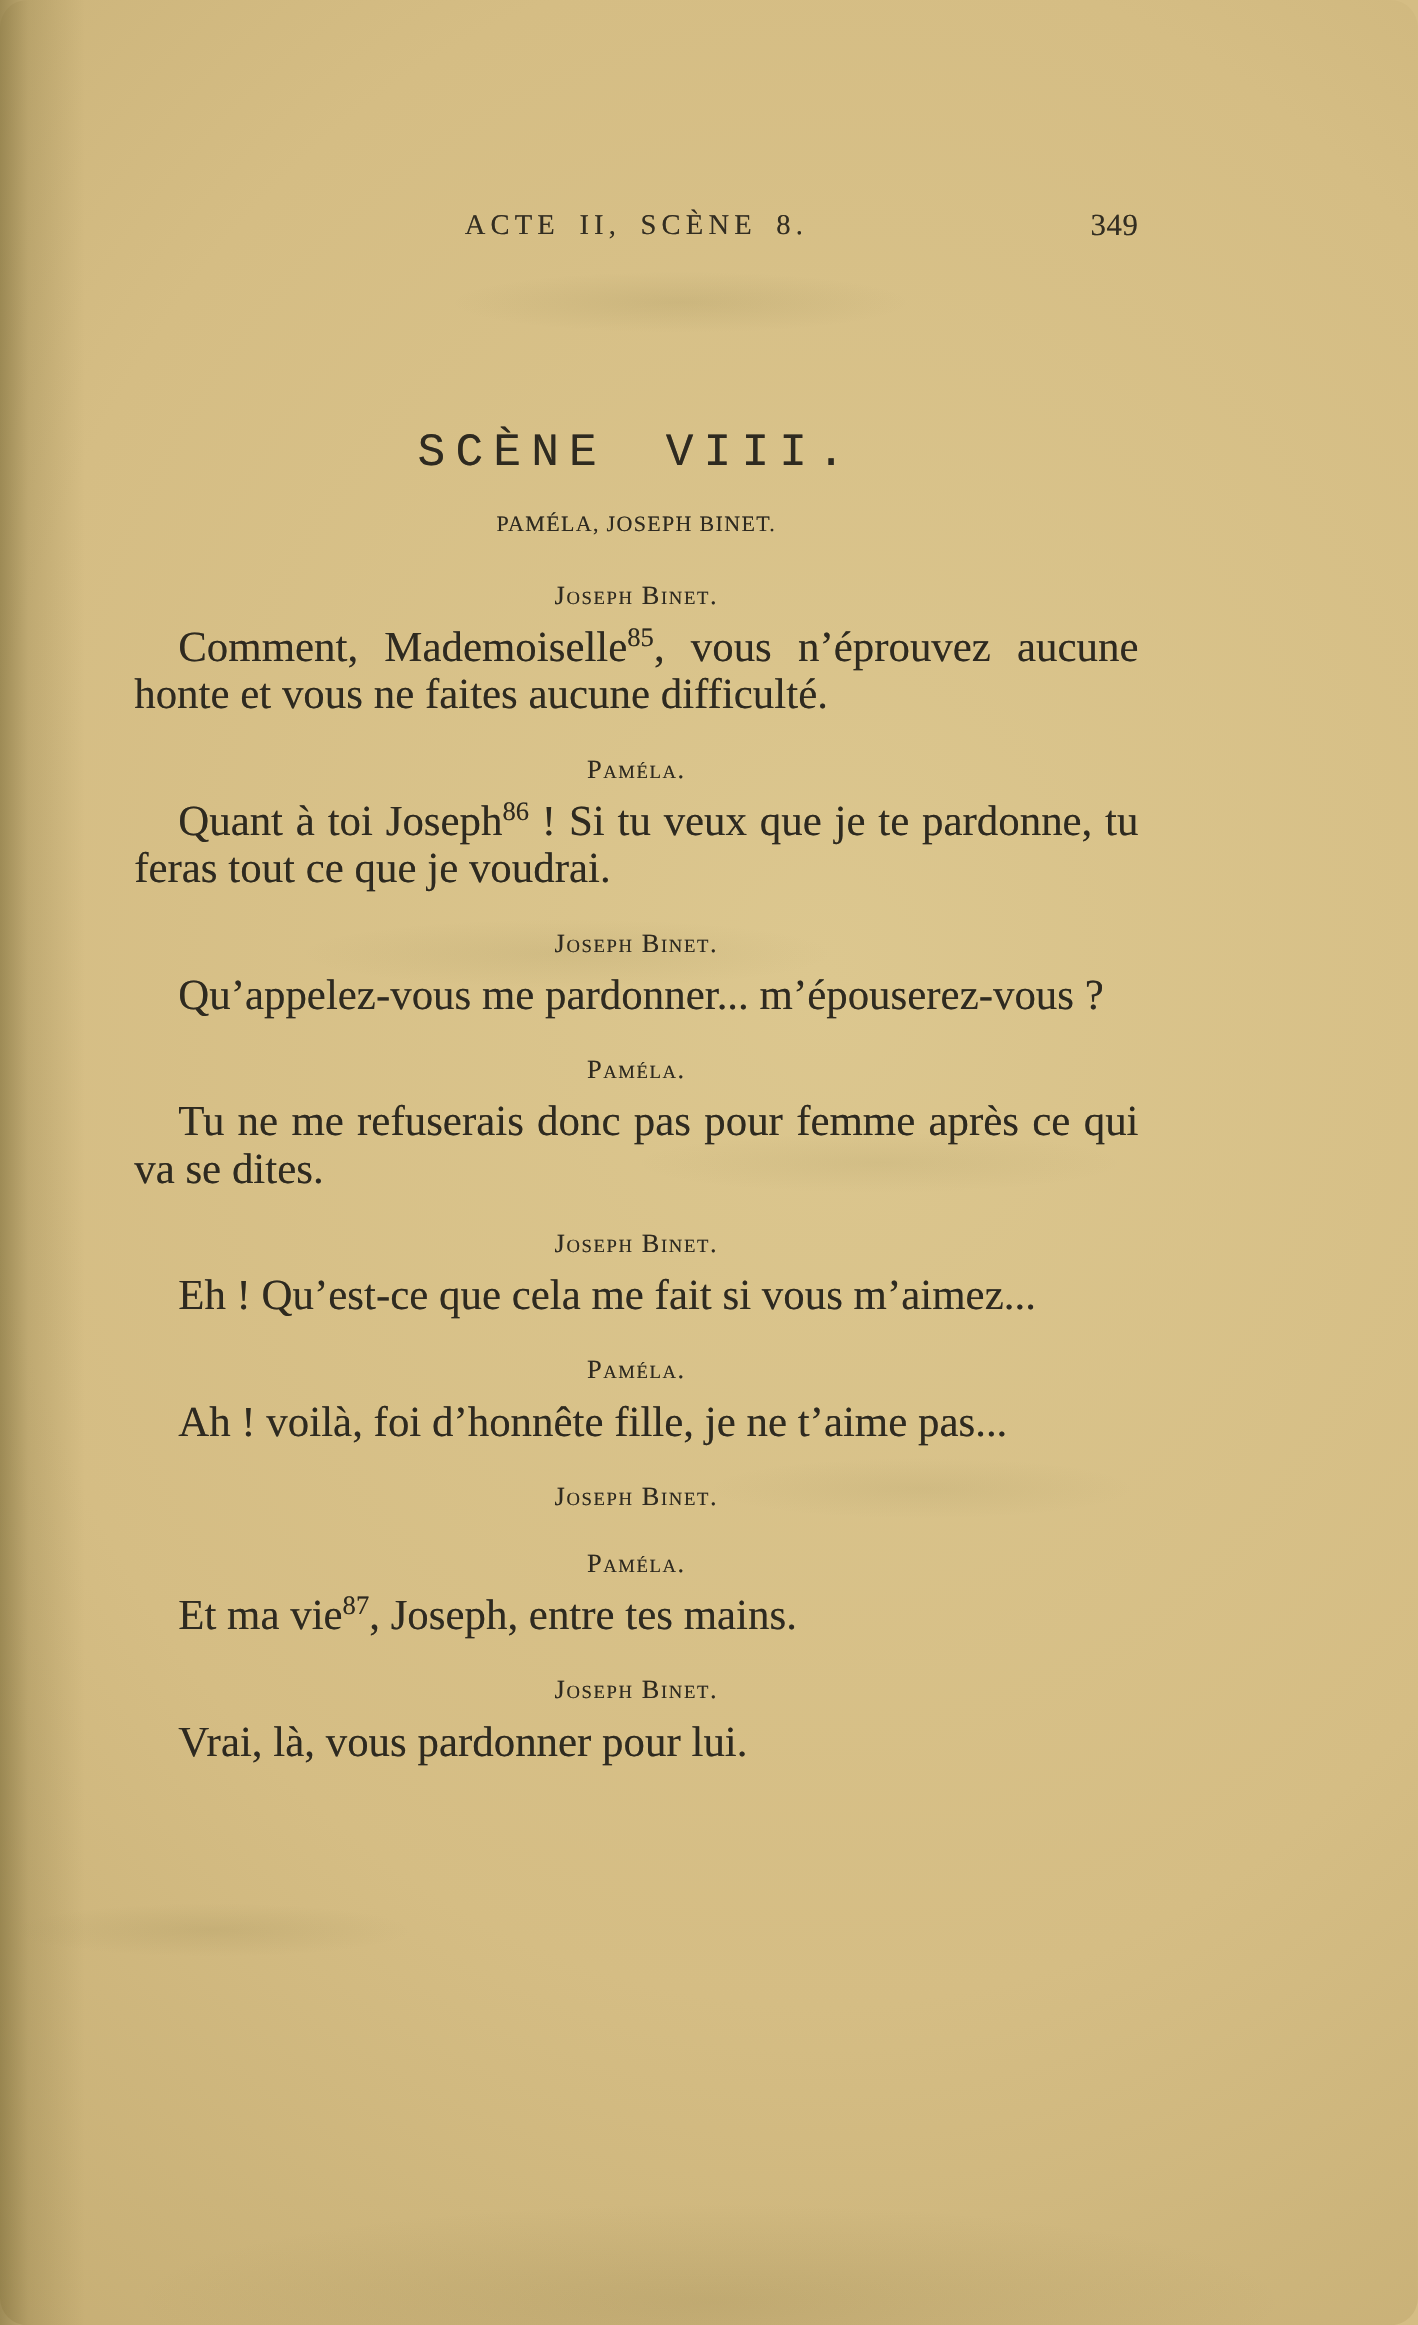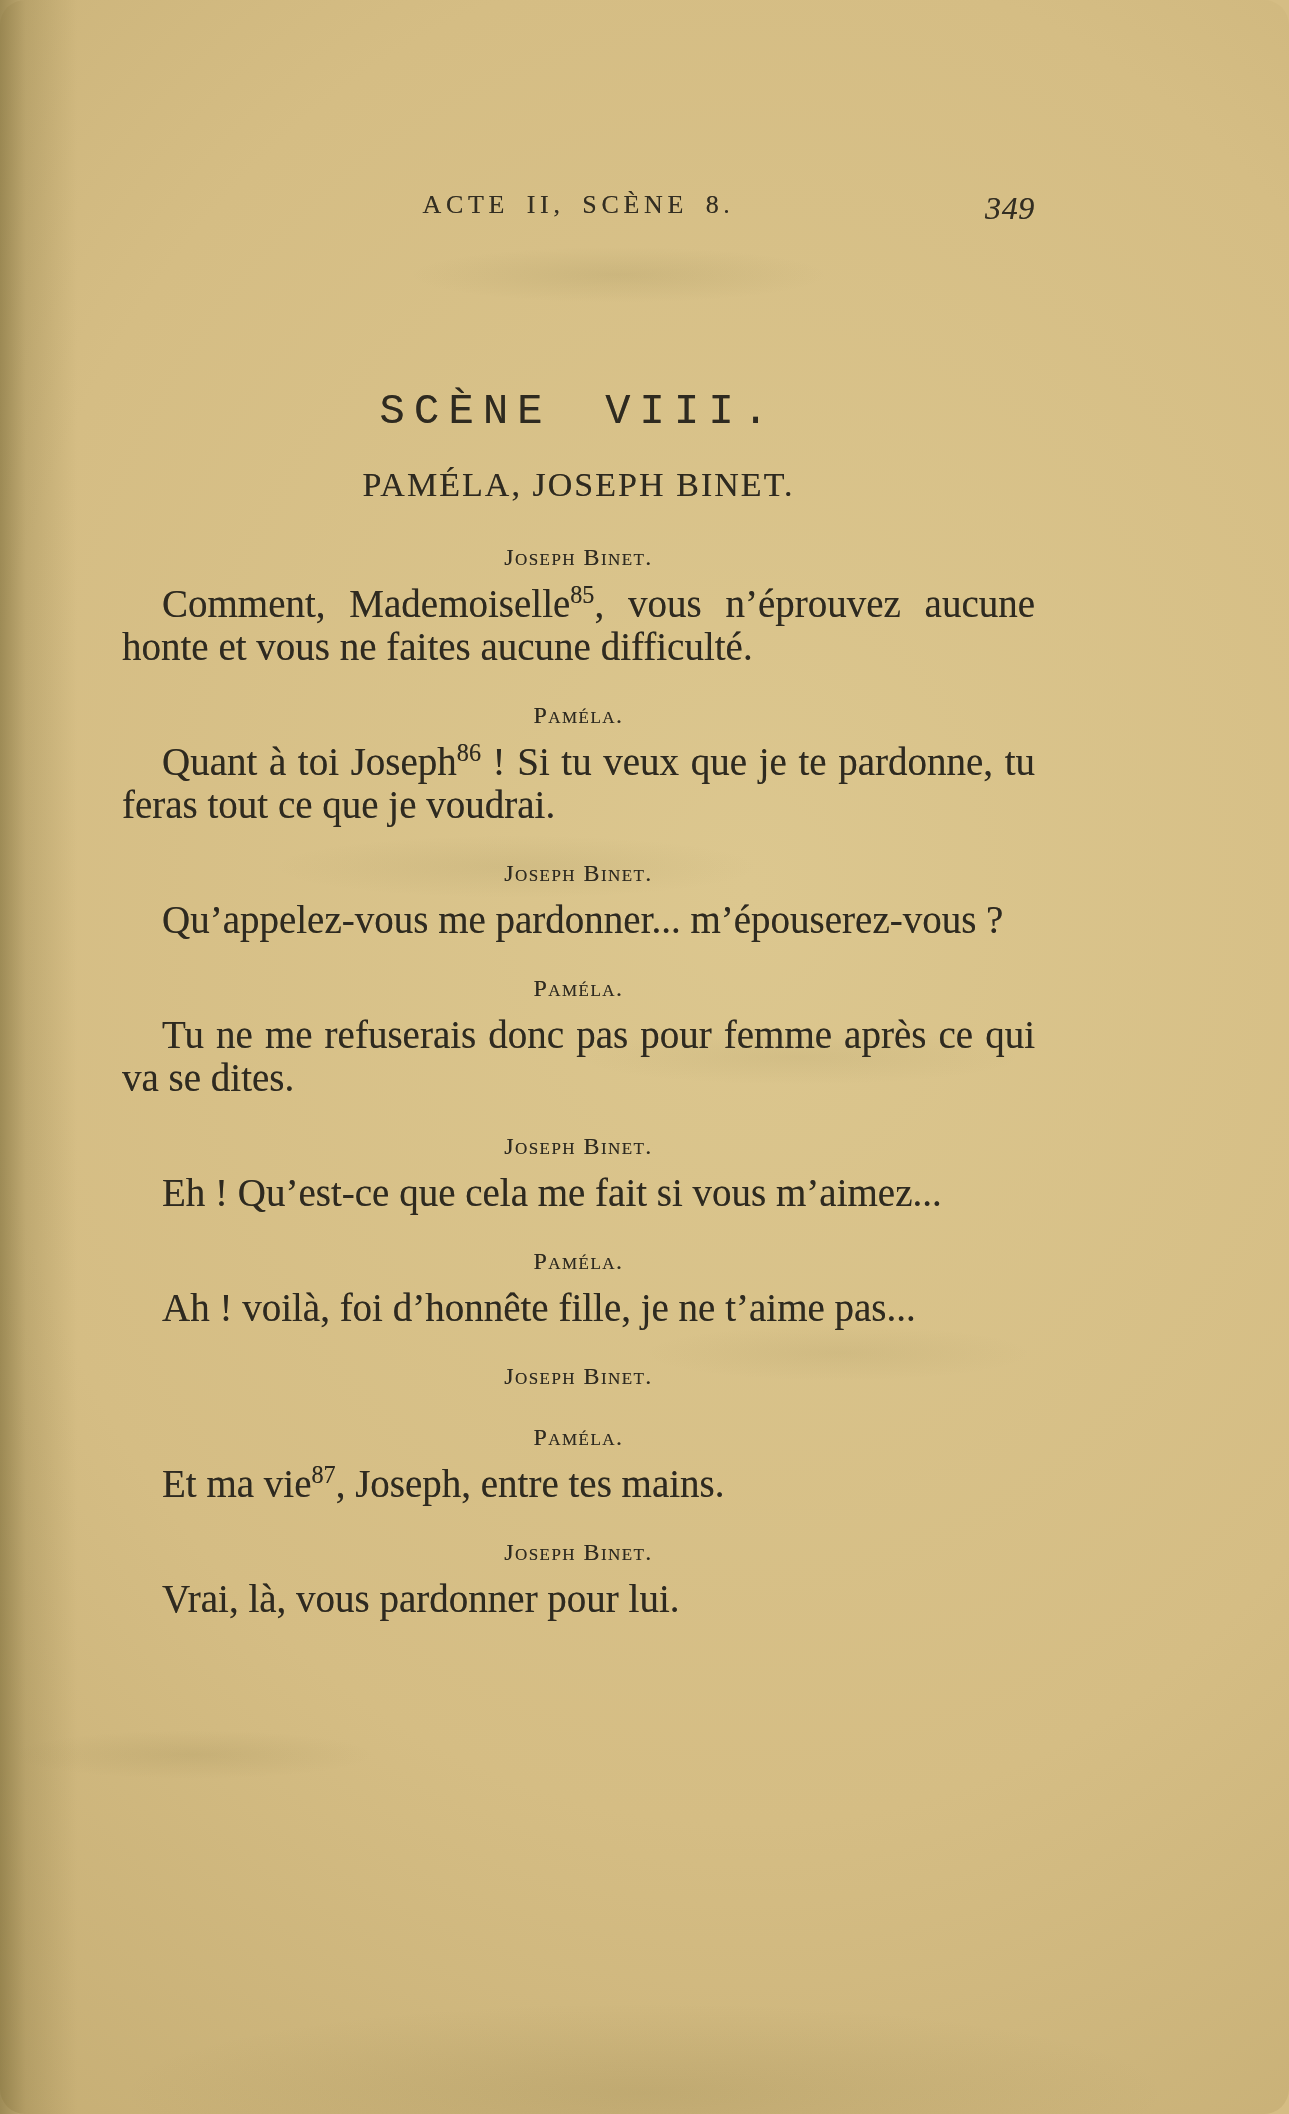--- a/index.html
+++ b/index.html
@@ -48,37 +48,36 @@
     text-align:center;
     font-size:26px;
     letter-spacing:0.18em;
     word-spacing:0.25em;
     color:#332e22;
   }
   .page-number{
     position:absolute;
     right:0;top:0;
     letter-spacing:0.02em;
-    font-size:32px;
-    font-style:italic;
+    font-size:28px;
   }
   .scene-title{
     margin:166px 0 0 0;
     text-align:center;
     font-weight:normal;
     font-size:42px;
     letter-spacing:0.22em;
     word-spacing:0.45em;
     font-family:Liberation Mono, monospace;
   }
   .scene-characters{
     margin:30px 0 0 0;
     text-align:center;
     font-weight:normal;
-    font-size:34px;
+    font-size:20px;
     letter-spacing:0.06em;
   }
   #dialogue{ margin-top:40px; }
   .speaker{
     margin:34px 0 11px 0;
     text-align:center;
     font-variant:small-caps;
     font-size:24px;
     letter-spacing:0.06em;
   }

